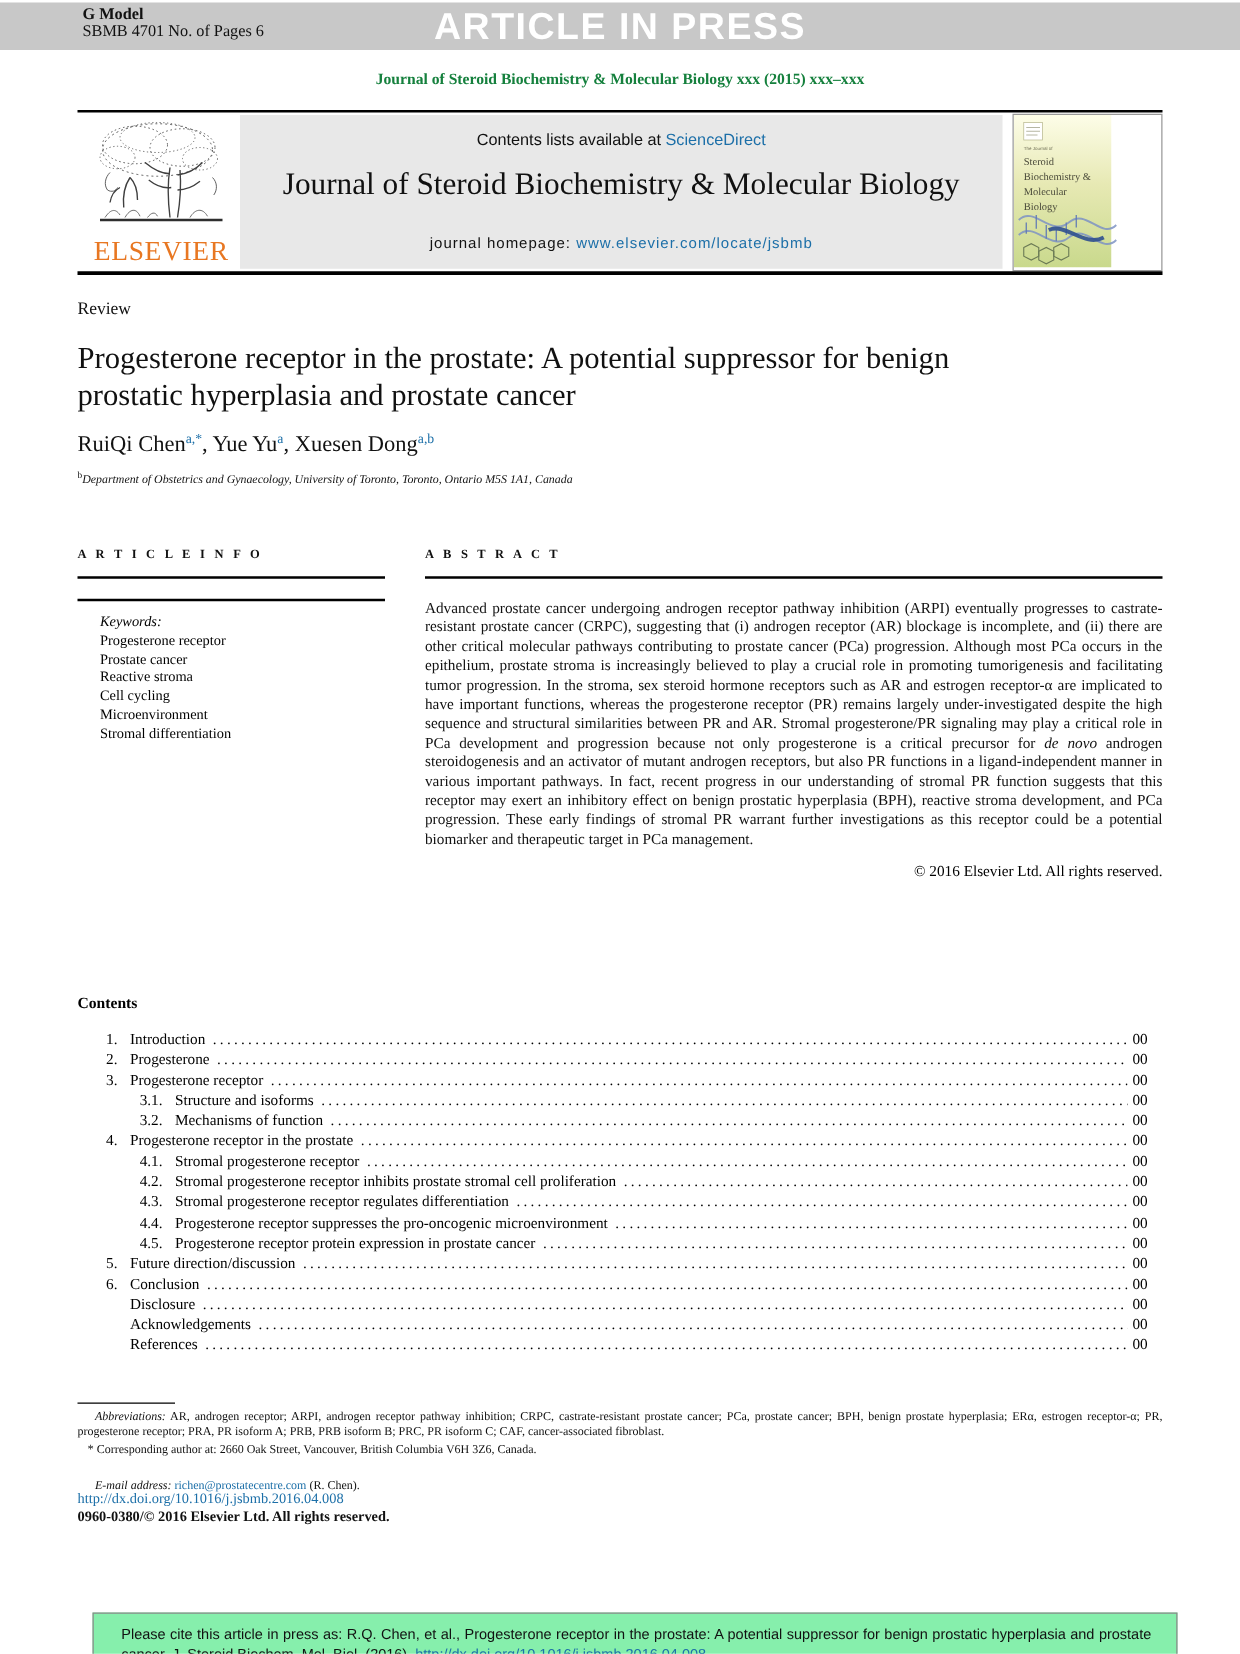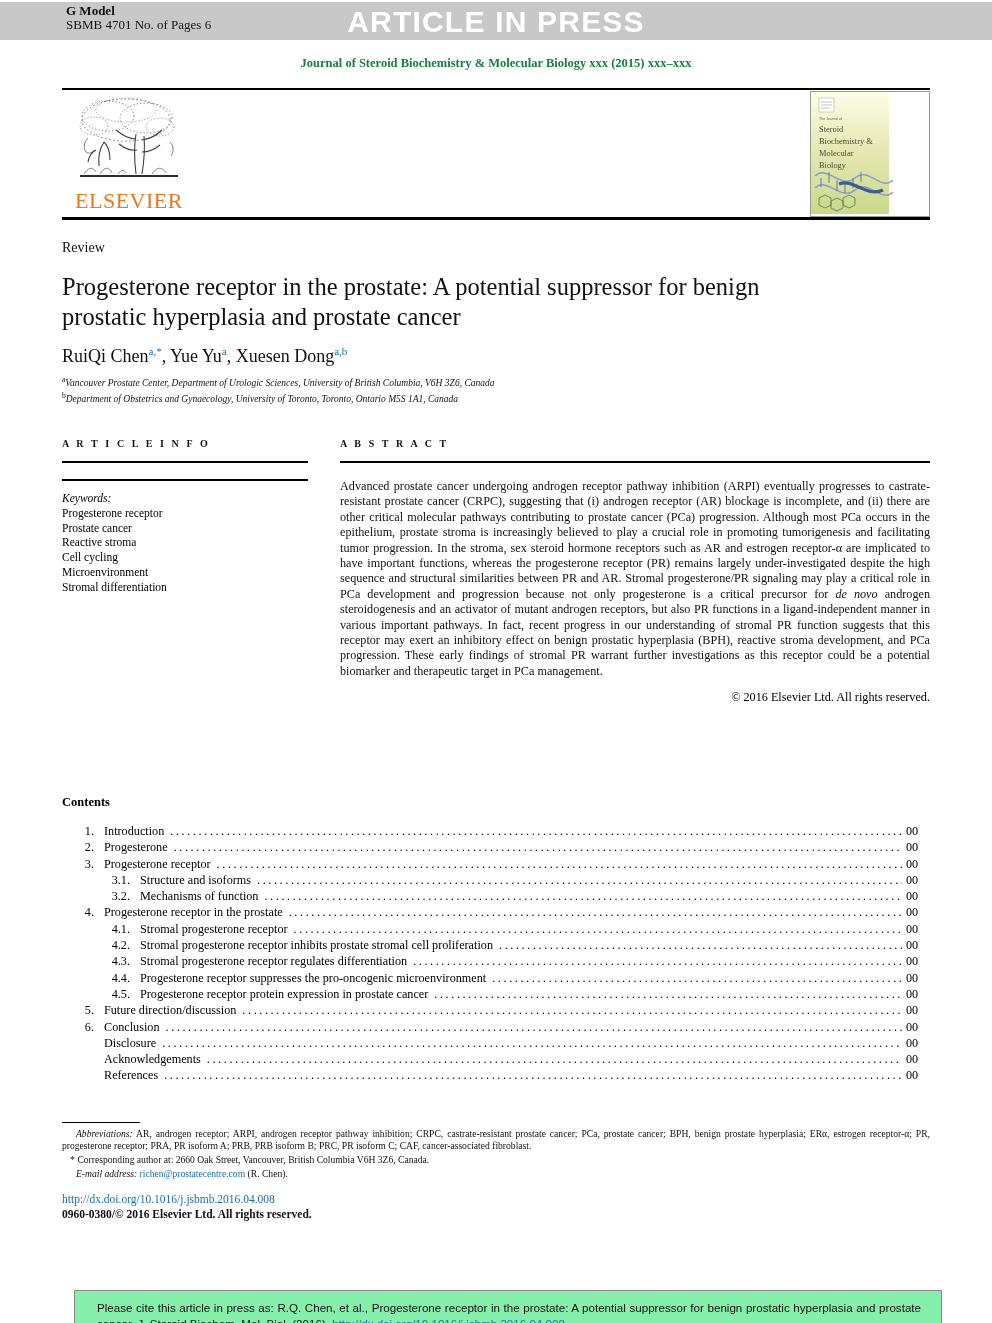--- a/index.html
+++ b/index.html
@@ -165,21 +165,21 @@
     font-family: "Liberation Serif", serif;
     font-weight: bold;
     font-size: 10px;
     letter-spacing: 2.6px;
     color: #111;
   }
   .rule-thick { height: 2px; background: #000; margin-top: 12px; }
   .hist-block { margin-top: 11px; font-size: 11.5px; line-height: 14.2px; }
   .hist-block .it { font-style: italic; }
   .kw-rule { height: 2px; background: #000; margin-top: 16px; }
-  .kw-block { margin-top: 10px; font-size: 11.5px; line-height: 14.8px; }
+  .kw-block { margin-top: 10px; font-size: 11.5px; line-height: 14.8px; margin-left: 18px; }
   .kw-block .it { font-style: italic; }
   .abstract-body {
     margin-top: 16px;
     font-size: 12.2px;
     line-height: 15.4px;
     text-align: justify;
     color: #111;
   }
   .abstract-body .it { font-style: italic; }
   .copyline {
@@ -222,21 +222,21 @@
   .footnotes {
     position: absolute; left: 62px; top: 1128px;
     width: 868px;
     font-size: 9.6px;
     line-height: 12.4px;
     color: #111;
   }
   .footnotes .it { font-style: italic; }
   .footnotes .abbr-p { text-indent: 14px; text-align: justify; }
   .footnotes .corr { margin-top: 1px; text-indent: 8px; }
-  .footnotes .email { margin-top: 2px; text-indent: 14px; }
+  .footnotes .email { margin-top: 17px; text-indent: 14px; }
   .footnotes a { color: #1c6fa8; text-decoration: none; }
   .star { font-size: 10px; }
 
   .doi-block {
     position: absolute; left: 62px; top: 1192px;
     font-size: 11.5px; line-height: 14.5px;
   }
   .doi-block .doi { color: #1c6fa8; }
   .doi-block .issn { font-weight: bold; color: #111; }
 
@@ -308,20 +308,29 @@
         <g stroke="#5a5a5a" stroke-width="0.7" fill="none">
           <path d="M10 80 C14 74, 18 72, 22 78"></path>
           <path d="M26 80 C30 73, 35 72, 38 79"></path>
           <path d="M78 80 C82 73, 88 72, 92 79"></path>
           <path d="M44 80 C47 76, 50 75, 52 79"></path>
         </g>
       </svg>
       <div class="els-word">ELSEVIER</div>
     </div>
 
+    <div class="mast-center">
+      <div class="contents-line">
+        <span>Contents lists available at </span><a href="#">ScienceDirect</a>
+      </div>
+      <div class="journal-name">Journal of Steroid Biochemistry &amp; Molecular Biology</div>
+      <div class="homepage-line">
+        <span>journal homepage: </span><a href="#">www.elsevier.com/locate/jsbmb</a>
+      </div>
+    </div>
 
     <div class="cover-thumb">
       <svg width="116" height="122" viewBox="0 0 116 122">
         <defs>
           <linearGradient id="covg" x1="0" y1="0" x2="0" y2="1">
             <stop offset="0%" stop-color="#fdfde8"></stop>
             <stop offset="45%" stop-color="#e7e9b4"></stop>
             <stop offset="100%" stop-color="#c9d98c"></stop>
           </linearGradient>
         </defs>
@@ -362,21 +371,20 @@
   <div class="sec-label">Review</div>
   <div class="art-title">Progesterone receptor in the prostate: A potential suppressor for benign prostatic hyperplasia and prostate cancer</div>
 
   <div class="authors">
     <span>RuiQi Chen</span><sup>a,*</sup>,
     <span>Yue Yu</span><sup>a</sup>,
     <span>Xuesen Dong</span><sup>a,b</sup>
   </div>
 
   <div class="affils">
-    <div><sup>a</sup><span>Vancouver Prostate Center, Department of Urologic Sciences, University of British Columbia, V6H 3Z6, Canada</span></div>
     <div><sup>b</sup><span>Department of Obstetrics and Gynaecology, University of Toronto, Toronto, Ontario M5S 1A1, Canada</span></div>
   </div>
 
   <div class="col-left">
     <div class="hdr-spaced">A R T I C L E   I N F O</div>
     <div class="rule-thick"></div>
     <div class="kw-rule"></div>
     <div class="kw-block">
       <div class="it">Keywords:</div>
       <div>Progesterone receptor</div>

